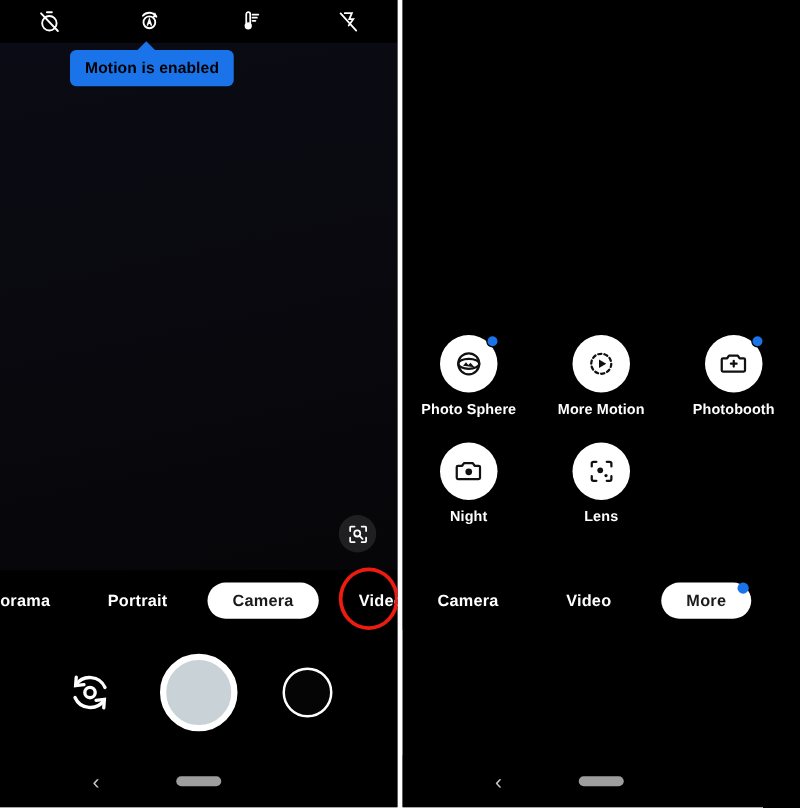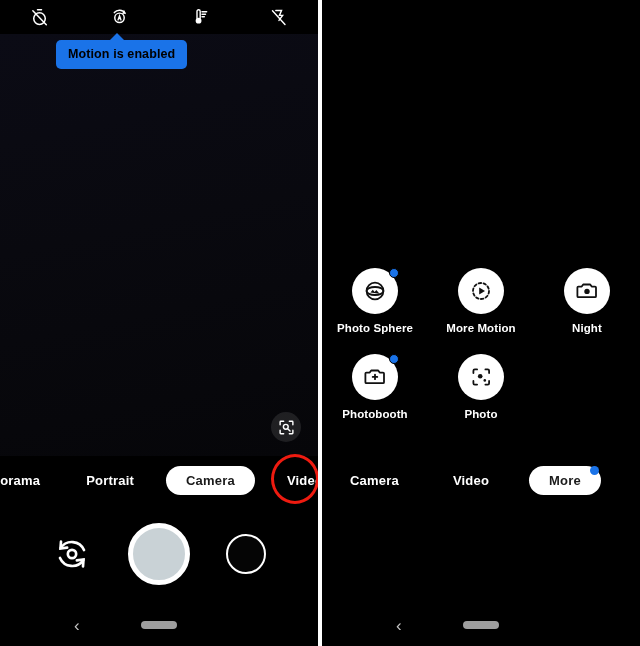--- a/index.html
+++ b/index.html
@@ -335,47 +335,47 @@
               <circle cx="12" cy="12" r="8" stroke-dasharray="2.6 2.4"></circle>
               <path d="M10.2 8.6 L16 12 l-5.8 3.4z" fill="#111111" stroke="none"></path>
             </svg>
           </div>
           <div class="more-label">More Motion</div>
         </div>
         <div class="more-item">
           <div class="more-ic">
             <svg width="24" height="24" viewBox="0 0 24 24" stroke="#111111" fill="none" stroke-width="1.8" stroke-linecap="round" stroke-linejoin="round">
               <path d="M3.4 7.6 h3.3 l1.5-2.1 h7 l1.5 2.1 h3.3 a1 1 0 0 1 1 1 v8.6 a1 1 0 0 1-1 1 H3.4 a1 1 0 0 1-1-1 V8.6 a1 1 0 0 1 1-1z"></path>
+              <path d="M12 9.6 v4.6 M9.7 11.9 h4.6"></path>
+            </svg>
+            <span class="badge"></span>
+          </div>
+          <div class="more-label">Photobooth</div>
+        </div>
+        <div class="more-item">
+          <div class="more-ic">
+            <svg width="24" height="24" viewBox="0 0 24 24" stroke="#111111" fill="none" stroke-width="1.8" stroke-linecap="round" stroke-linejoin="round">
+              <path d="M3.4 7.6 h3.3 l1.5-2.1 h7 l1.5 2.1 h3.3 a1 1 0 0 1 1 1 v8.6 a1 1 0 0 1-1 1 H3.4 a1 1 0 0 1-1-1 V8.6 a1 1 0 0 1 1-1z"></path>
               <circle cx="12" cy="12.4" r="2.7" fill="#111111" stroke="none"></circle>
             </svg>
           </div>
           <div class="more-label">Night</div>
-        </div>
-        <div class="more-item">
-          <div class="more-ic">
-            <svg width="24" height="24" viewBox="0 0 24 24" stroke="#111111" fill="none" stroke-width="1.8" stroke-linecap="round" stroke-linejoin="round">
-              <path d="M3.4 7.6 h3.3 l1.5-2.1 h7 l1.5 2.1 h3.3 a1 1 0 0 1 1 1 v8.6 a1 1 0 0 1-1 1 H3.4 a1 1 0 0 1-1-1 V8.6 a1 1 0 0 1 1-1z"></path>
-              <path d="M12 9.6 v4.6 M9.7 11.9 h4.6"></path>
-            </svg>
-            <span class="badge"></span>
-          </div>
-          <div class="more-label">Photobooth</div>
         </div>
         <div class="more-item">
           <div class="more-ic">
             <svg width="24" height="24" viewBox="0 0 24 24" stroke="#111111" fill="none" stroke-width="1.8" stroke-linecap="round" stroke-linejoin="round">
               <path d="M16.4 4.4 h2.3 a1.4 1.4 0 0 1 1.4 1.4 v2.3"></path>
               <path d="M4.4 8.1 V5.8 a1.4 1.4 0 0 1 1.4-1.4 h2.3"></path>
               <path d="M8.1 19.6 H5.8 a1.4 1.4 0 0 1-1.4-1.4 v-2.3"></path>
               <path d="M20.1 15.9 v2.3 a1.4 1.4 0 0 1-1.4 1.4 h-2.3"></path>
               <circle cx="11.2" cy="11.2" r="2.3" fill="#111111" stroke="none"></circle>
               <circle cx="15.8" cy="15.4" r="1.3" fill="#111111" stroke="none"></circle>
             </svg>
           </div>
-          <div class="more-label">Photo</div>
+          <div class="more-label">Lens</div>
         </div>
       </div>
 
     <div class="modebar right" id="right-modes">
         <div class="mode"><span>Camera</span></div>
         <div class="mode"><span>Video</span></div>
         <div class="mode selected"><span>More</span><span class="badge"></span></div>
       </div>
 
     <div class="navbar">

